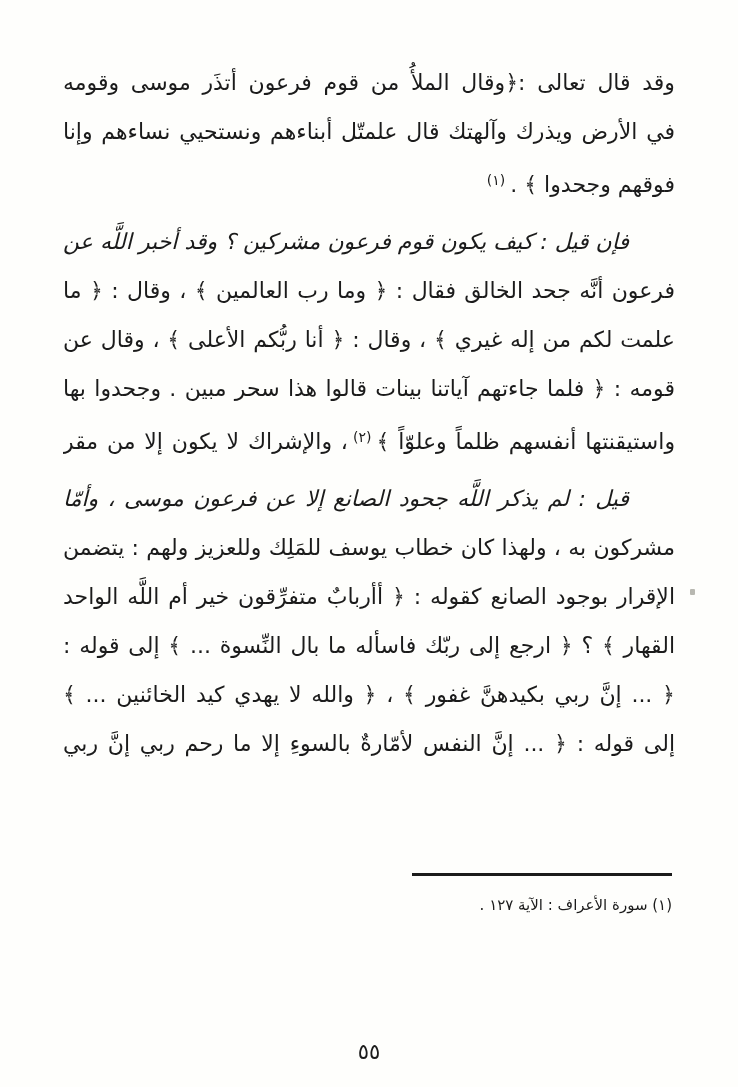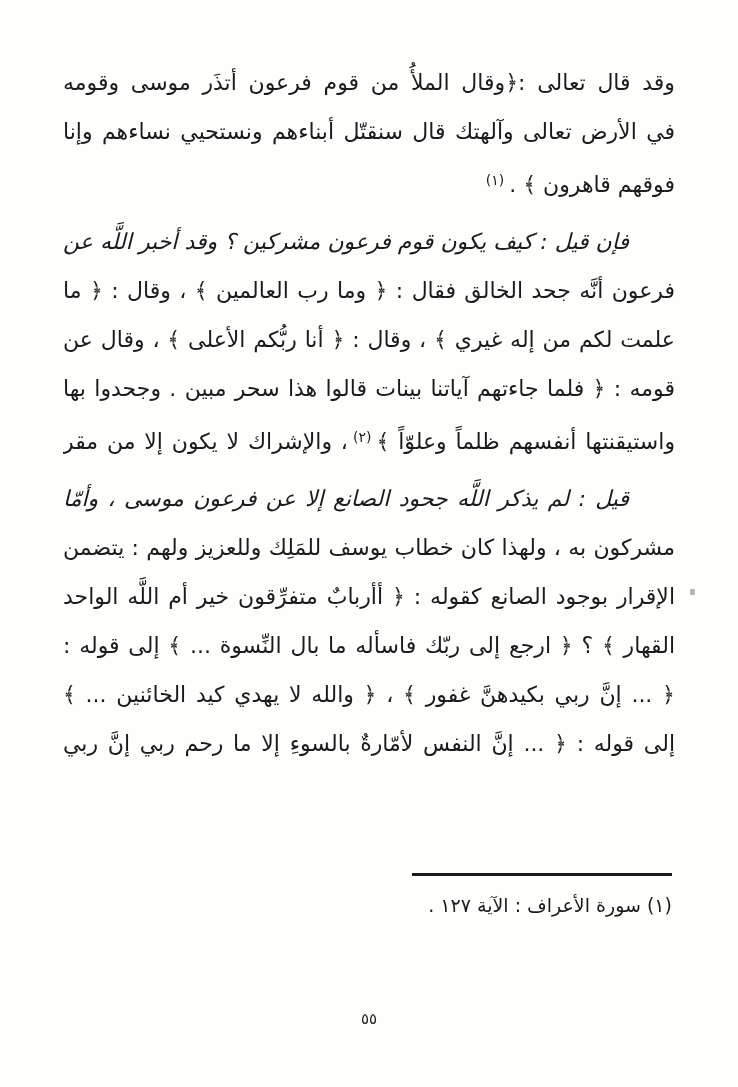--- a/index.html
+++ b/index.html
@@ -57,30 +57,30 @@
   }
   .footnotes {
     position: absolute;
     top: 882px;
     right: 66px;
     left: 63px;
   }
   .footnote-line {
     height: 46px;
     line-height: 46px;
-    font-size: 19px;
+    font-size: 15px;
     text-align: right;
   }
   .page-number {
     position: absolute;
-    top: 1010px;
+    top: 1040px;
     left: 0;
     right: 0;
     text-align: center;
-    font-size: 15px;
+    font-size: 21px;
     letter-spacing: 4px;
     direction: rtl;
   }
   .speck {
     position: absolute;
     top: 589px;
     left: 690px;
     width: 5px;
     height: 6px;
     background: #9a9a92;
@@ -90,23 +90,23 @@
 </style>
 </head>
 <body>
 
 <div class="page">
 
   <div class="main-text">
 
     <div class="para">
       <div class="line">وقد قال تعالى :﴿وقال الملأُ من قوم فرعون أتذَر موسى وقومه ليفسدوا</div>
-      <div class="line">في الأرض تعالى وآلهتك قال سنقتّل أبناءهم ونستحيي نساءهم وإنا</div>
+      <div class="line">في الأرض ويذرك وآلهتك قال علمتّل أبناءهم ونستحيي نساءهم وإنا</div>
       <div class="line lastline">
-        <span>فوقهم قاهرون ﴾ .</span><span class="fn-marker">(١)</span>
+        <span>فوقهم وجحدوا ﴾ .</span><span class="fn-marker">(١)</span>
       </div>
     </div>
 
     <div class="para">
       <div class="line indent">فإن قيل : كيف يكون قوم فرعون مشركين ؟ وقد أخبر اللَّه عن</div>
       <div class="line">فرعون أنَّه جحد الخالق فقال : ﴿ وما رب العالمين ﴾ ، وقال : ﴿ ما</div>
       <div class="line">علمت لكم من إله غيري ﴾ ، وقال : ﴿ أنا ربُّكم الأعلى ﴾ ، وقال عن</div>
       <div class="line">قومه : ﴿ فلما جاءتهم آياتنا بينات قالوا هذا سحر مبين . وجحدوا بها</div>
       <div class="line">
         <span>واستيقنتها أنفسهم ظلماً وعلوّاً ﴾</span><span class="fn-marker">(٢)</span><span>، والإشراك لا يكون إلا من مقر باللَّه</span>

